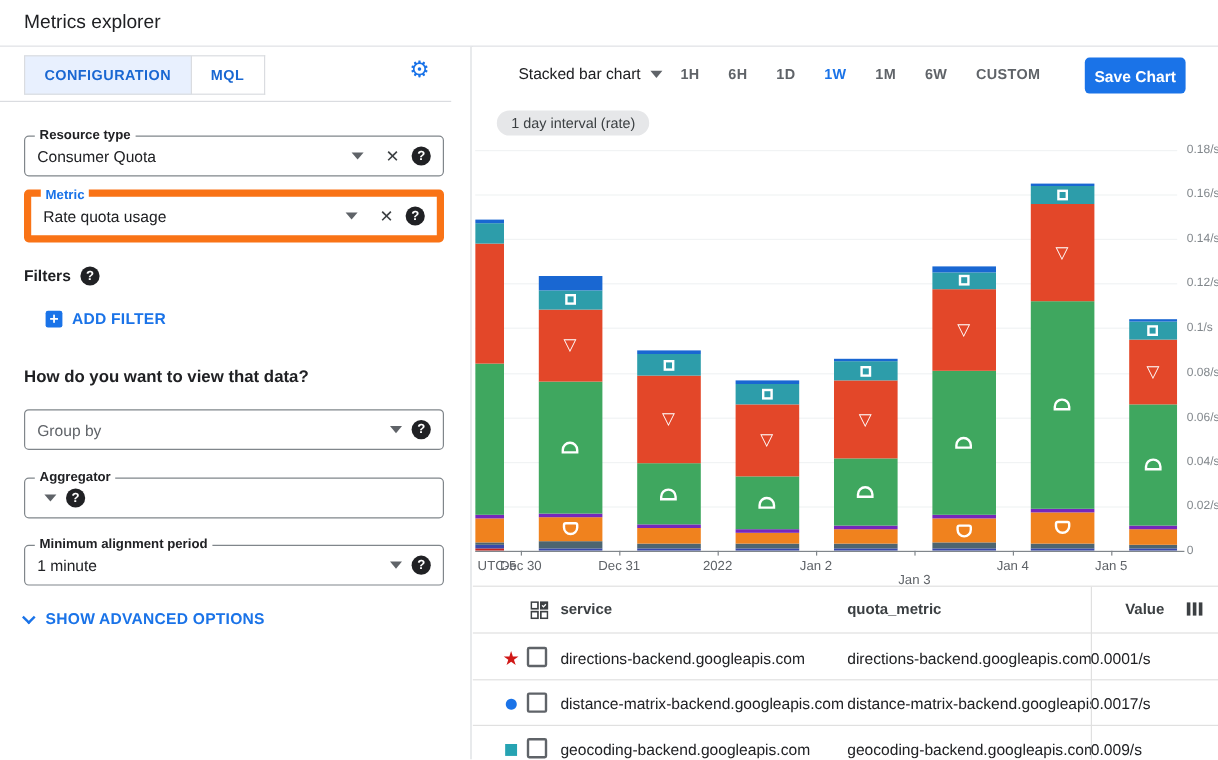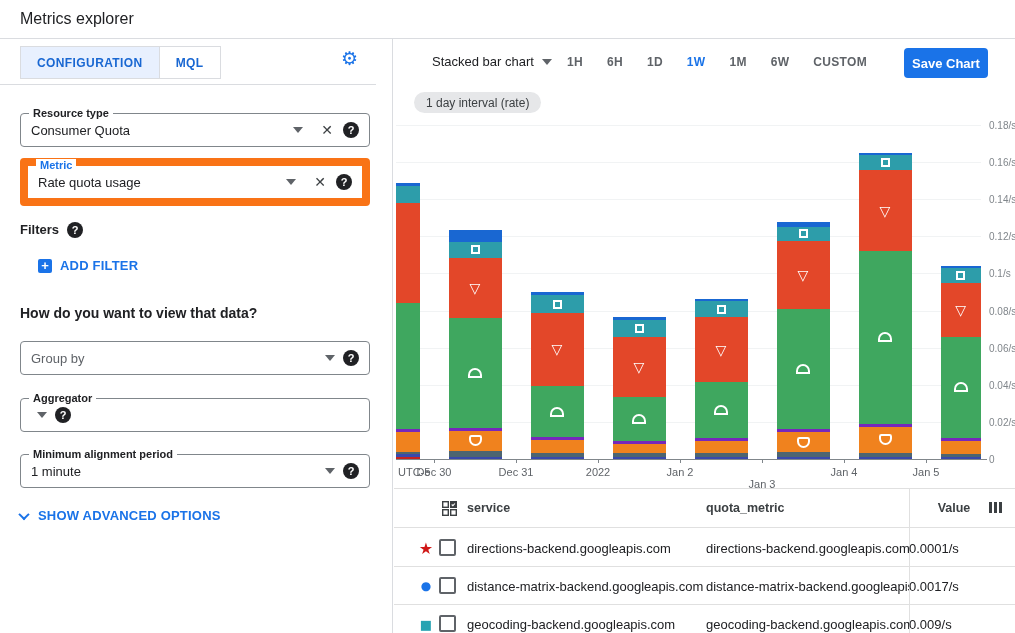--- a/index.html
+++ b/index.html
@@ -12,21 +12,21 @@
   
   .left-panel { position:absolute; top:39px; left:0; width:393px; bottom:0; background:#fff; border-right:1px solid #dadce0; }
   .panel-toolbar { position:absolute; top:0; left:0; right:16px; height:46px; border-bottom:1px solid #dadce0; }
   .tabs { position:absolute; left:20px; top:7px; display:flex; }
   .tab { height:33px; padding:0 16px; display:flex; align-items:center; font-size:12px; font-weight:bold; letter-spacing:.4px; color:#1967d2; background:#fff; border:1px solid #dadce0; cursor:pointer; }
   .tab + .tab { border-left:none; }
   .tab.active { background:#e8f0fe; }
   .gear { position:absolute; right:18px; top:10px; font-size:19px; color:#1a73e8; cursor:pointer; line-height:1; font-family:"DejaVu Sans",sans-serif; }
 
   .field { position:absolute; left:20px; width:350px; height:31px; border:1px solid #80868b; border-radius:4px; background:#fff; display:flex; align-items:center; padding:16px 10px; }
-  .field.focused { border:8px solid #f97316; }
+  .field.focused { border:6px solid #f97316; }
   .field-label { position:absolute; top:-7px; left:8px; background:#fff; padding:0 4px; font-size:11px; font-weight:bold; color:#202124; line-height:12px; }
   .field.focused .field-label { color:#1a73e8; }
   .field-value { font-size:13px; color:#202124; flex:1; white-space:nowrap; }
   .field-value.placeholder { color:#5f6368; }
   .caret { width:0; height:0; border-left:5px solid transparent; border-right:5px solid transparent; border-top:6px solid #5f6368; margin:0 8px 0 6px; cursor:pointer; flex:none; }
   .xicon { font-size:14px; color:#3c4043; margin:0 10px; cursor:pointer; flex:none; line-height:1; }
   .helpicon { width:16px; height:16px; border-radius:50%; background:#202124; color:#fff; font-size:11px; font-weight:bold; text-align:center; line-height:16px; flex:none; cursor:pointer; }
 
   .filters-row { position:absolute; left:20px; top:183px; display:flex; align-items:flex-start; gap:8px; }
   .filters-label { font-size:13px; font-weight:bold; }

